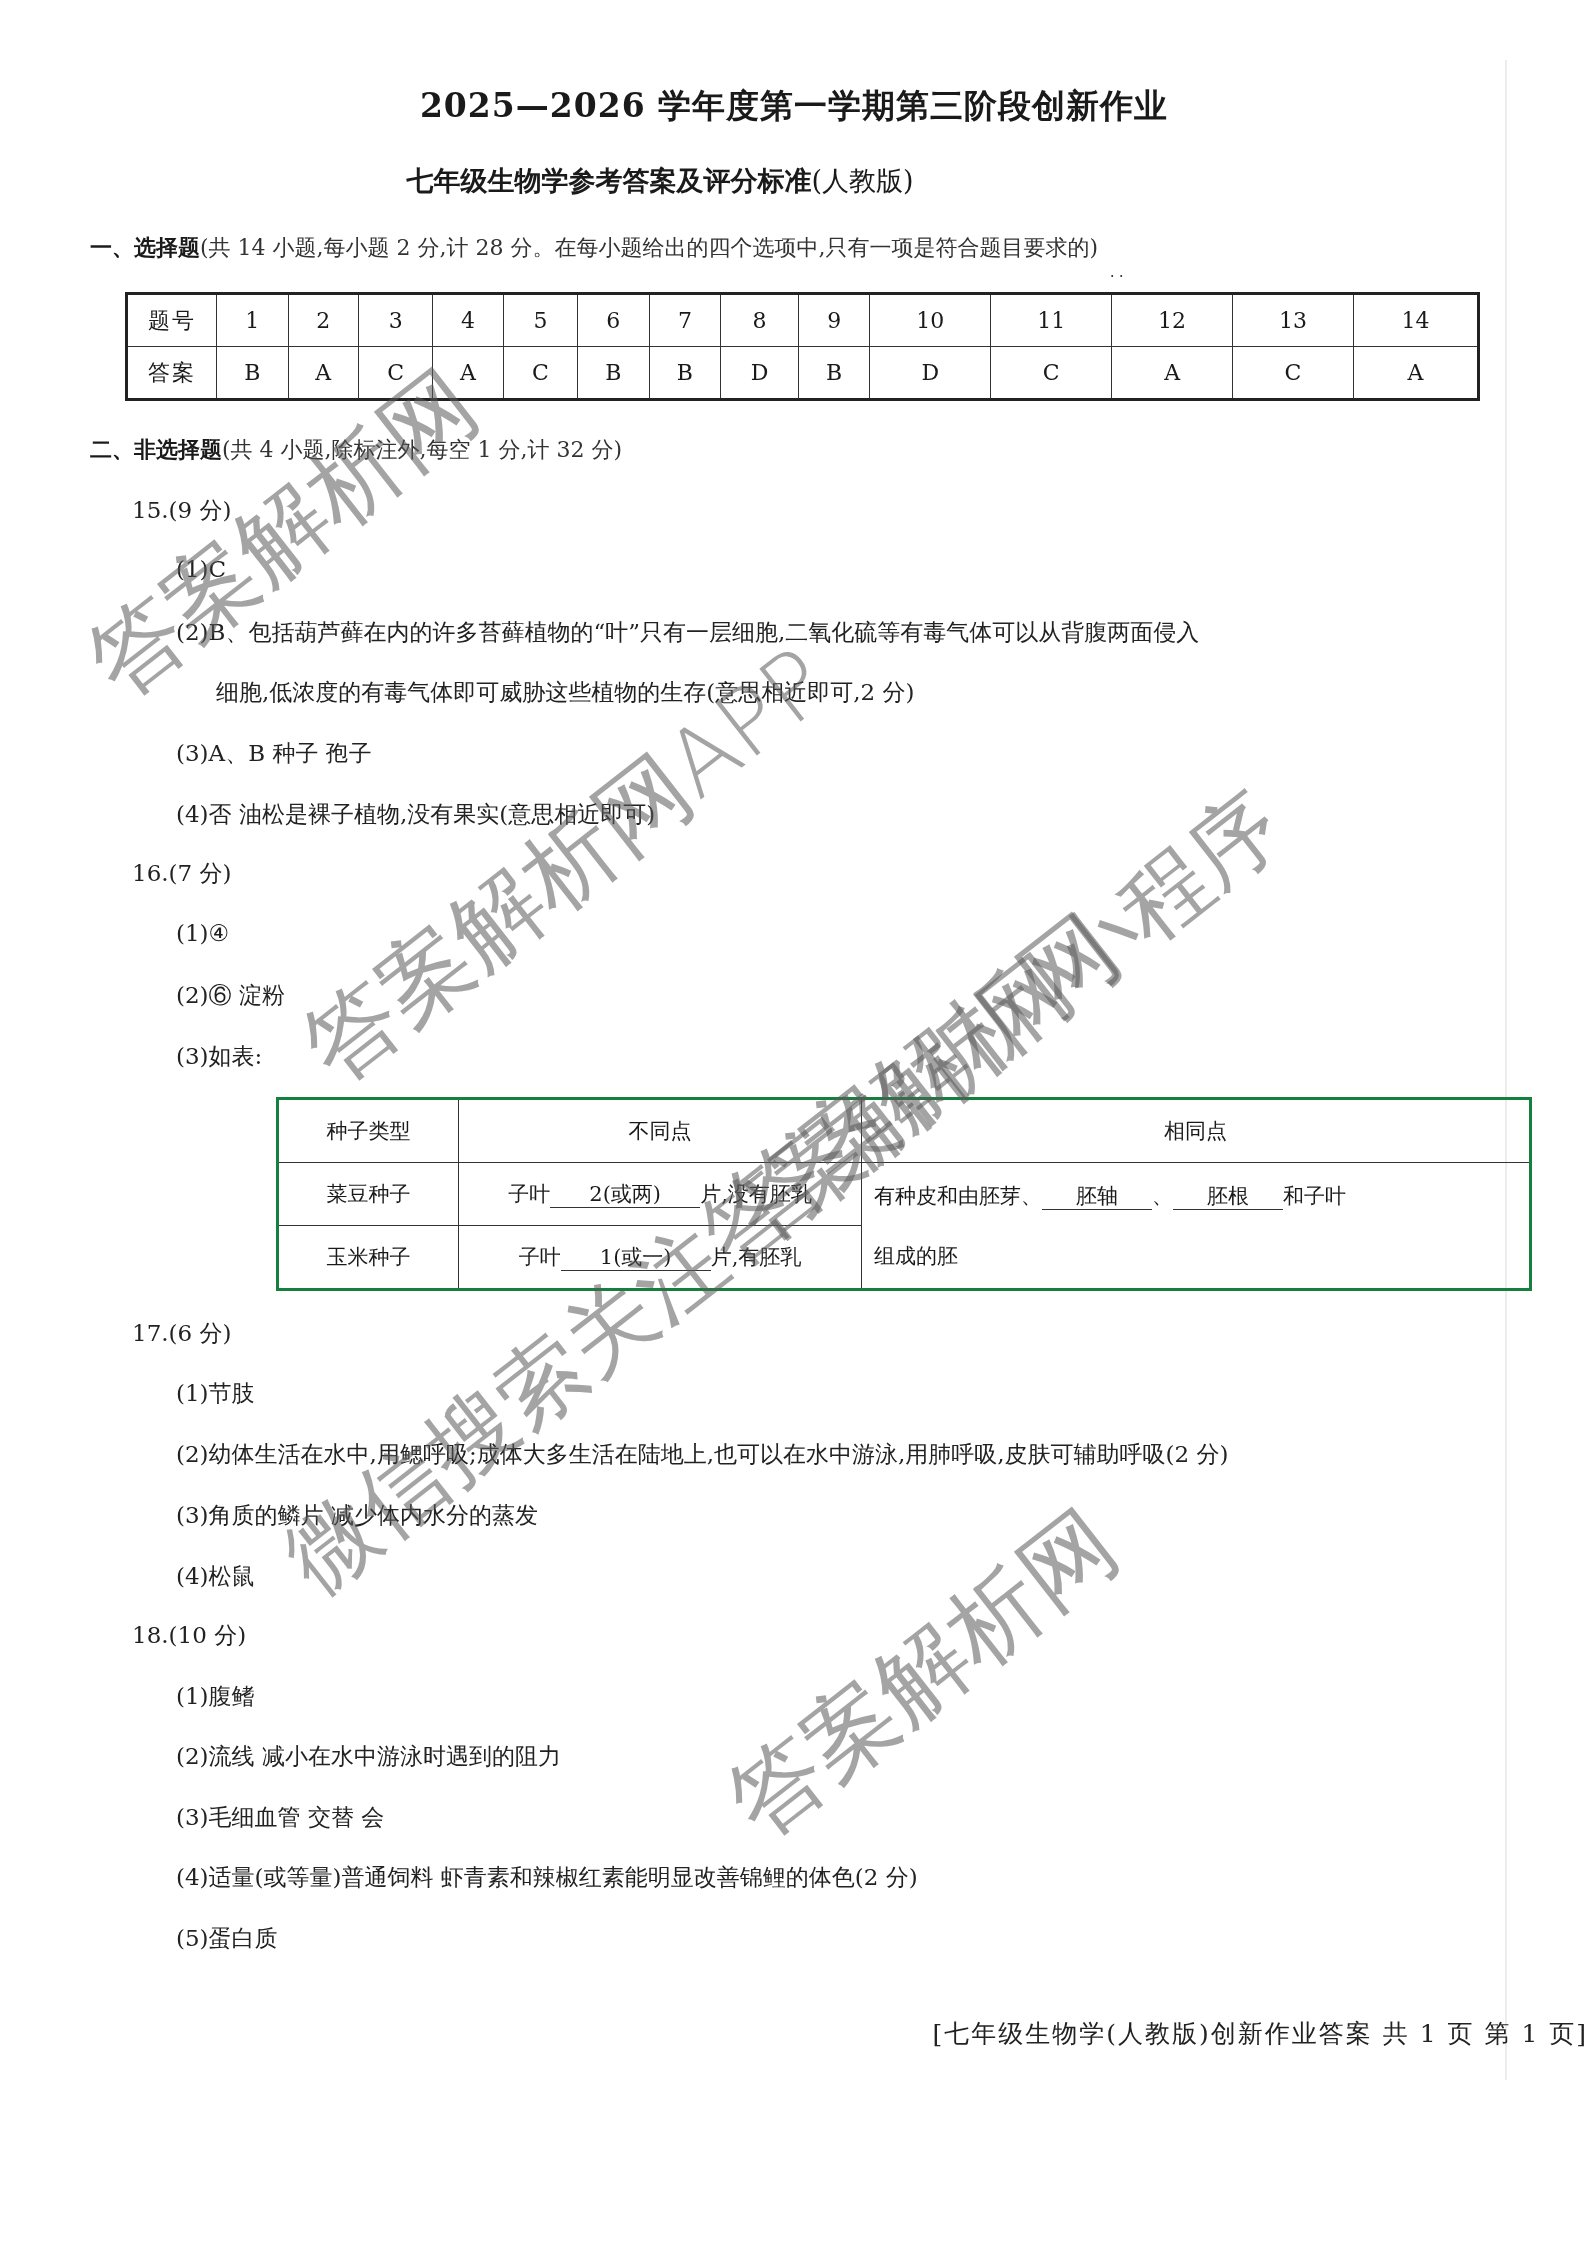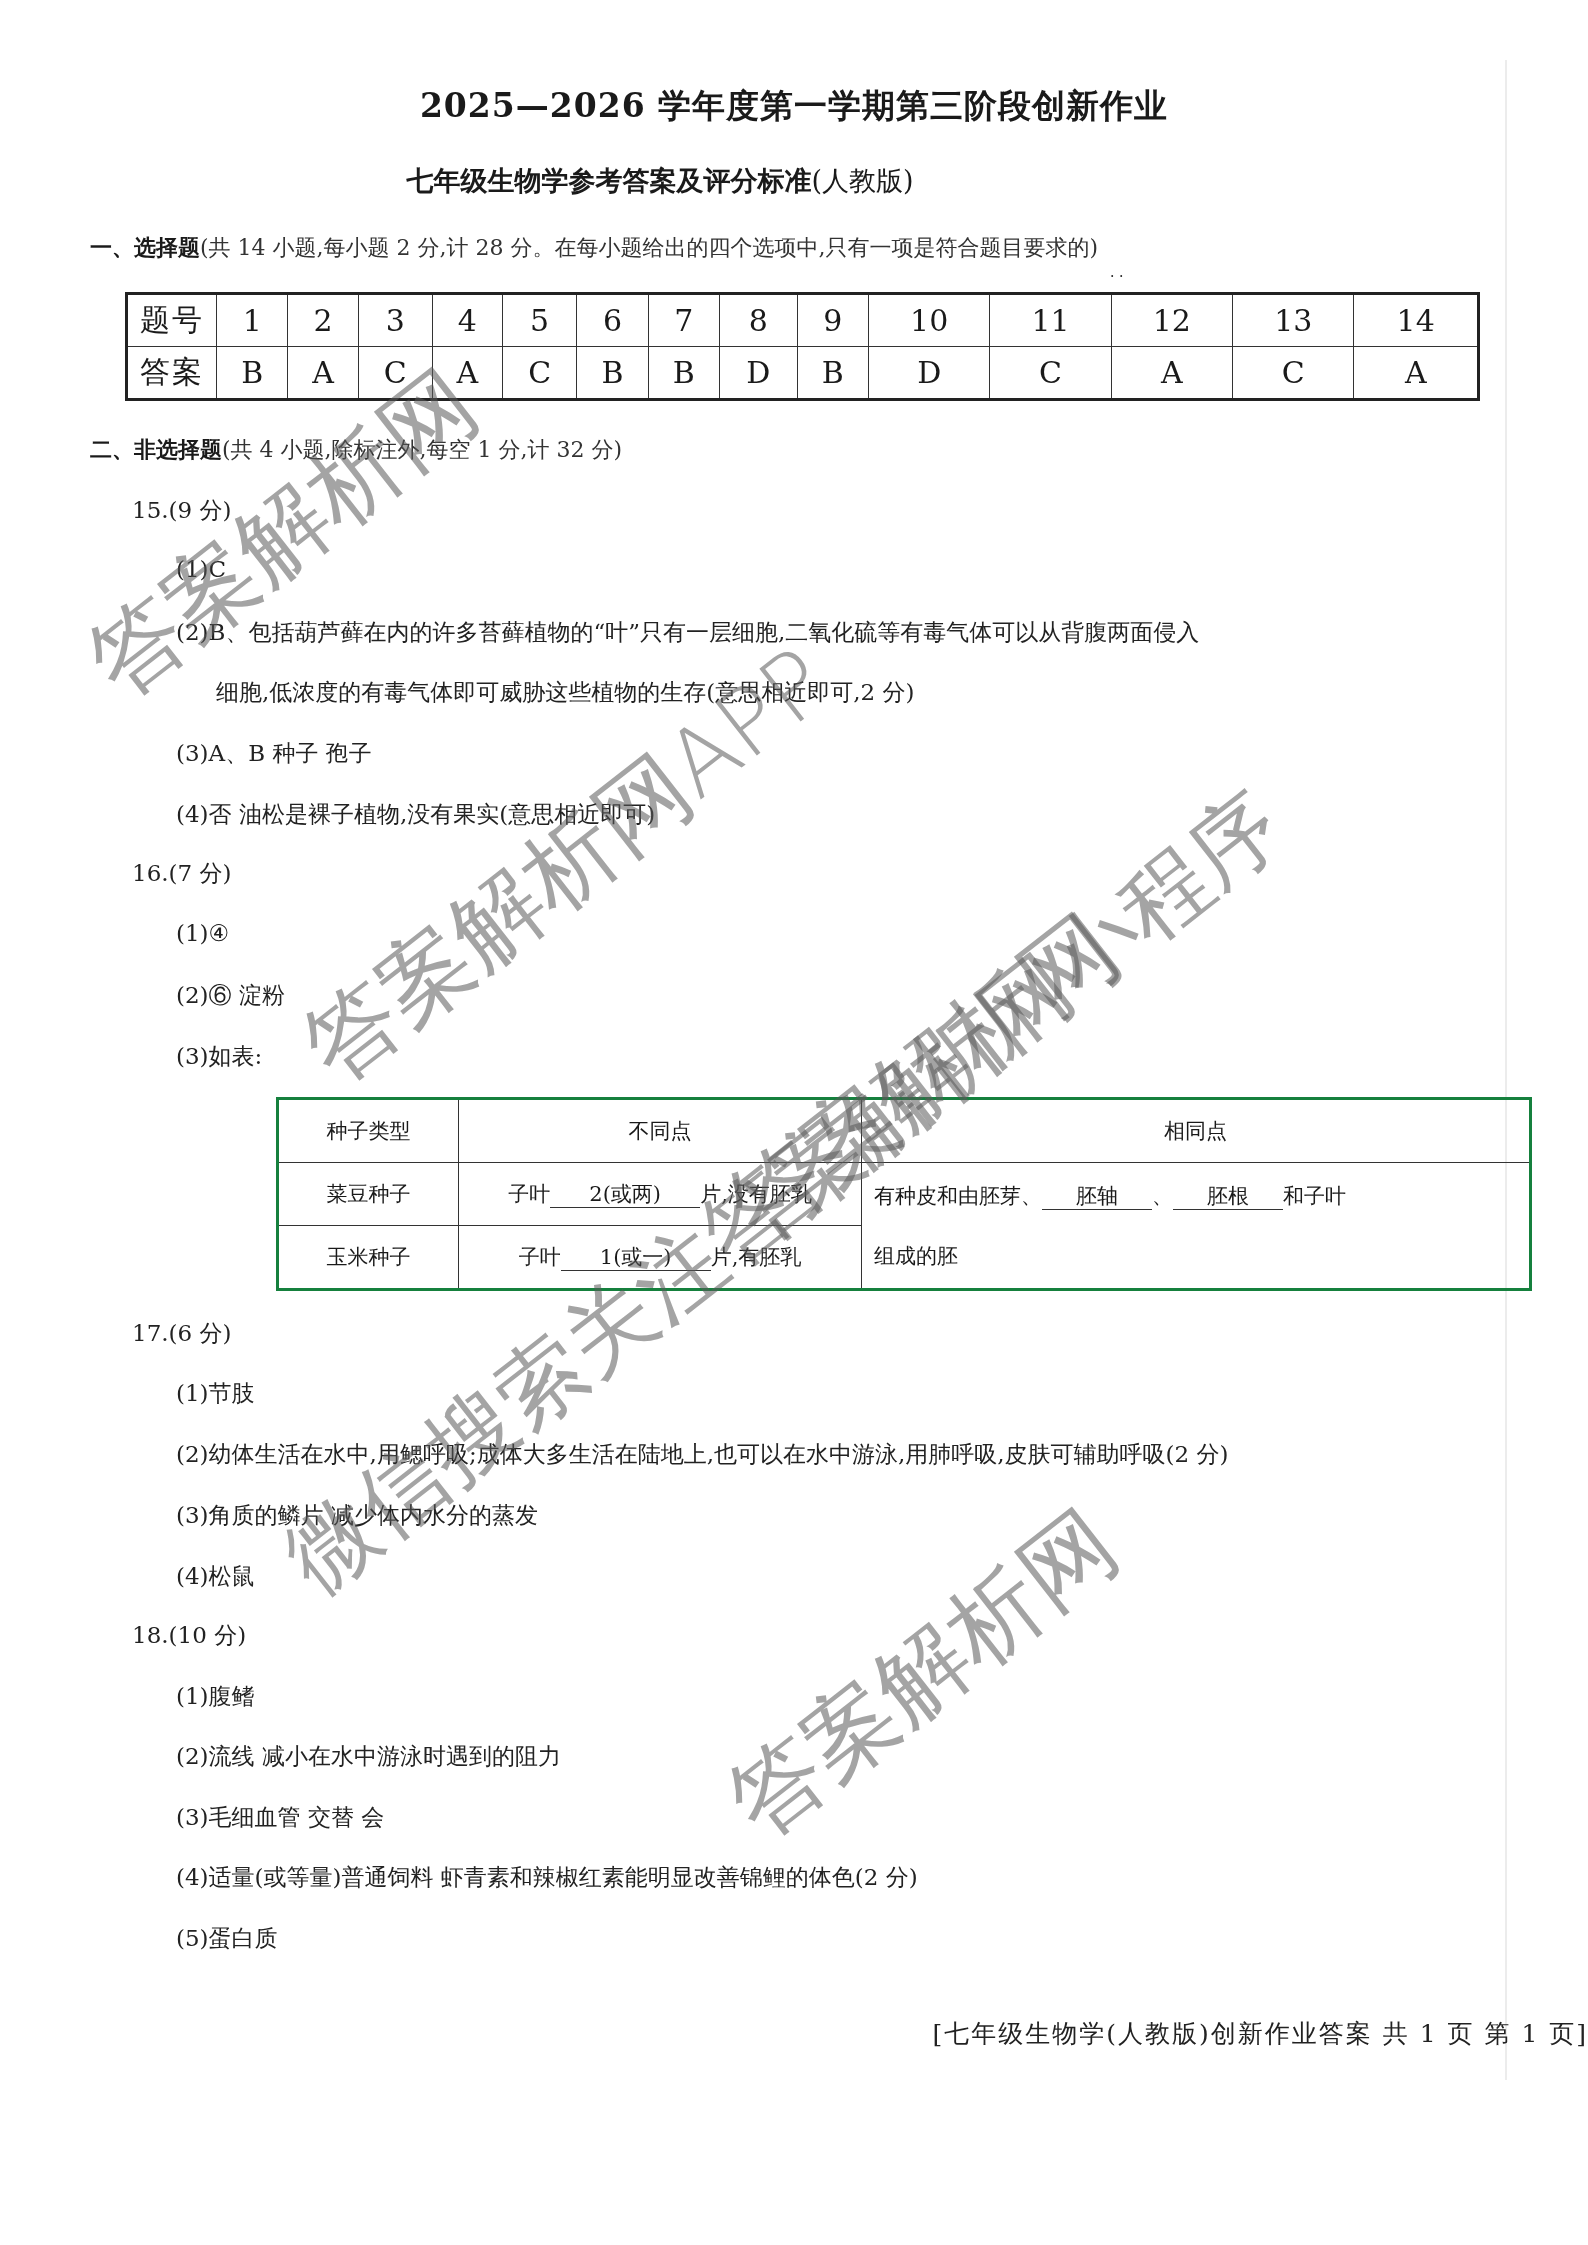--- a/index.html
+++ b/index.html
@@ -16,21 +16,21 @@
   .sec { font-size:22px; }
   .sec b { font-weight:bold; }
   .sec .note { color:#333;margin-top:12px; }
   .emph-dots { position:absolute; top:268px; font-size:14px; color:#222; }
   .line { font-size:23px; color:#222; }
   .q { left:132px; }
   .sub { left:176px; }
   .wrap { left:216px; }
 
   table.ans { position:absolute; left:125px; top:292px; width:1355px; border-collapse:collapse;
-    border:3px solid #222; font-size:30px; }
+    border:3px solid #222; font-size:22px; }
   table.ans td { border:1.5px solid #333; height:51px; text-align:center; padding:0; }
   table.ans td.head { width:88px; letter-spacing:2px; }
 
   table.seed { position:absolute; left:276px; top:1097px; width:1256px; border-collapse:collapse;
     border:3px solid #15803d; font-size:21px;padding-left:26px; }
   table.seed td { border:1.5px solid #333; height:62px; padding:0 12px; }
   table.seed td.c1 { width:155px; text-align:center; }
   table.seed td.c2 { width:378px; text-align:center; }
   table.seed td.c3 { text-align:left; vertical-align:middle; line-height:62px; }
   .blank { display:inline-block; border-bottom:1.5px solid #333; text-align:center; line-height:26px; }

